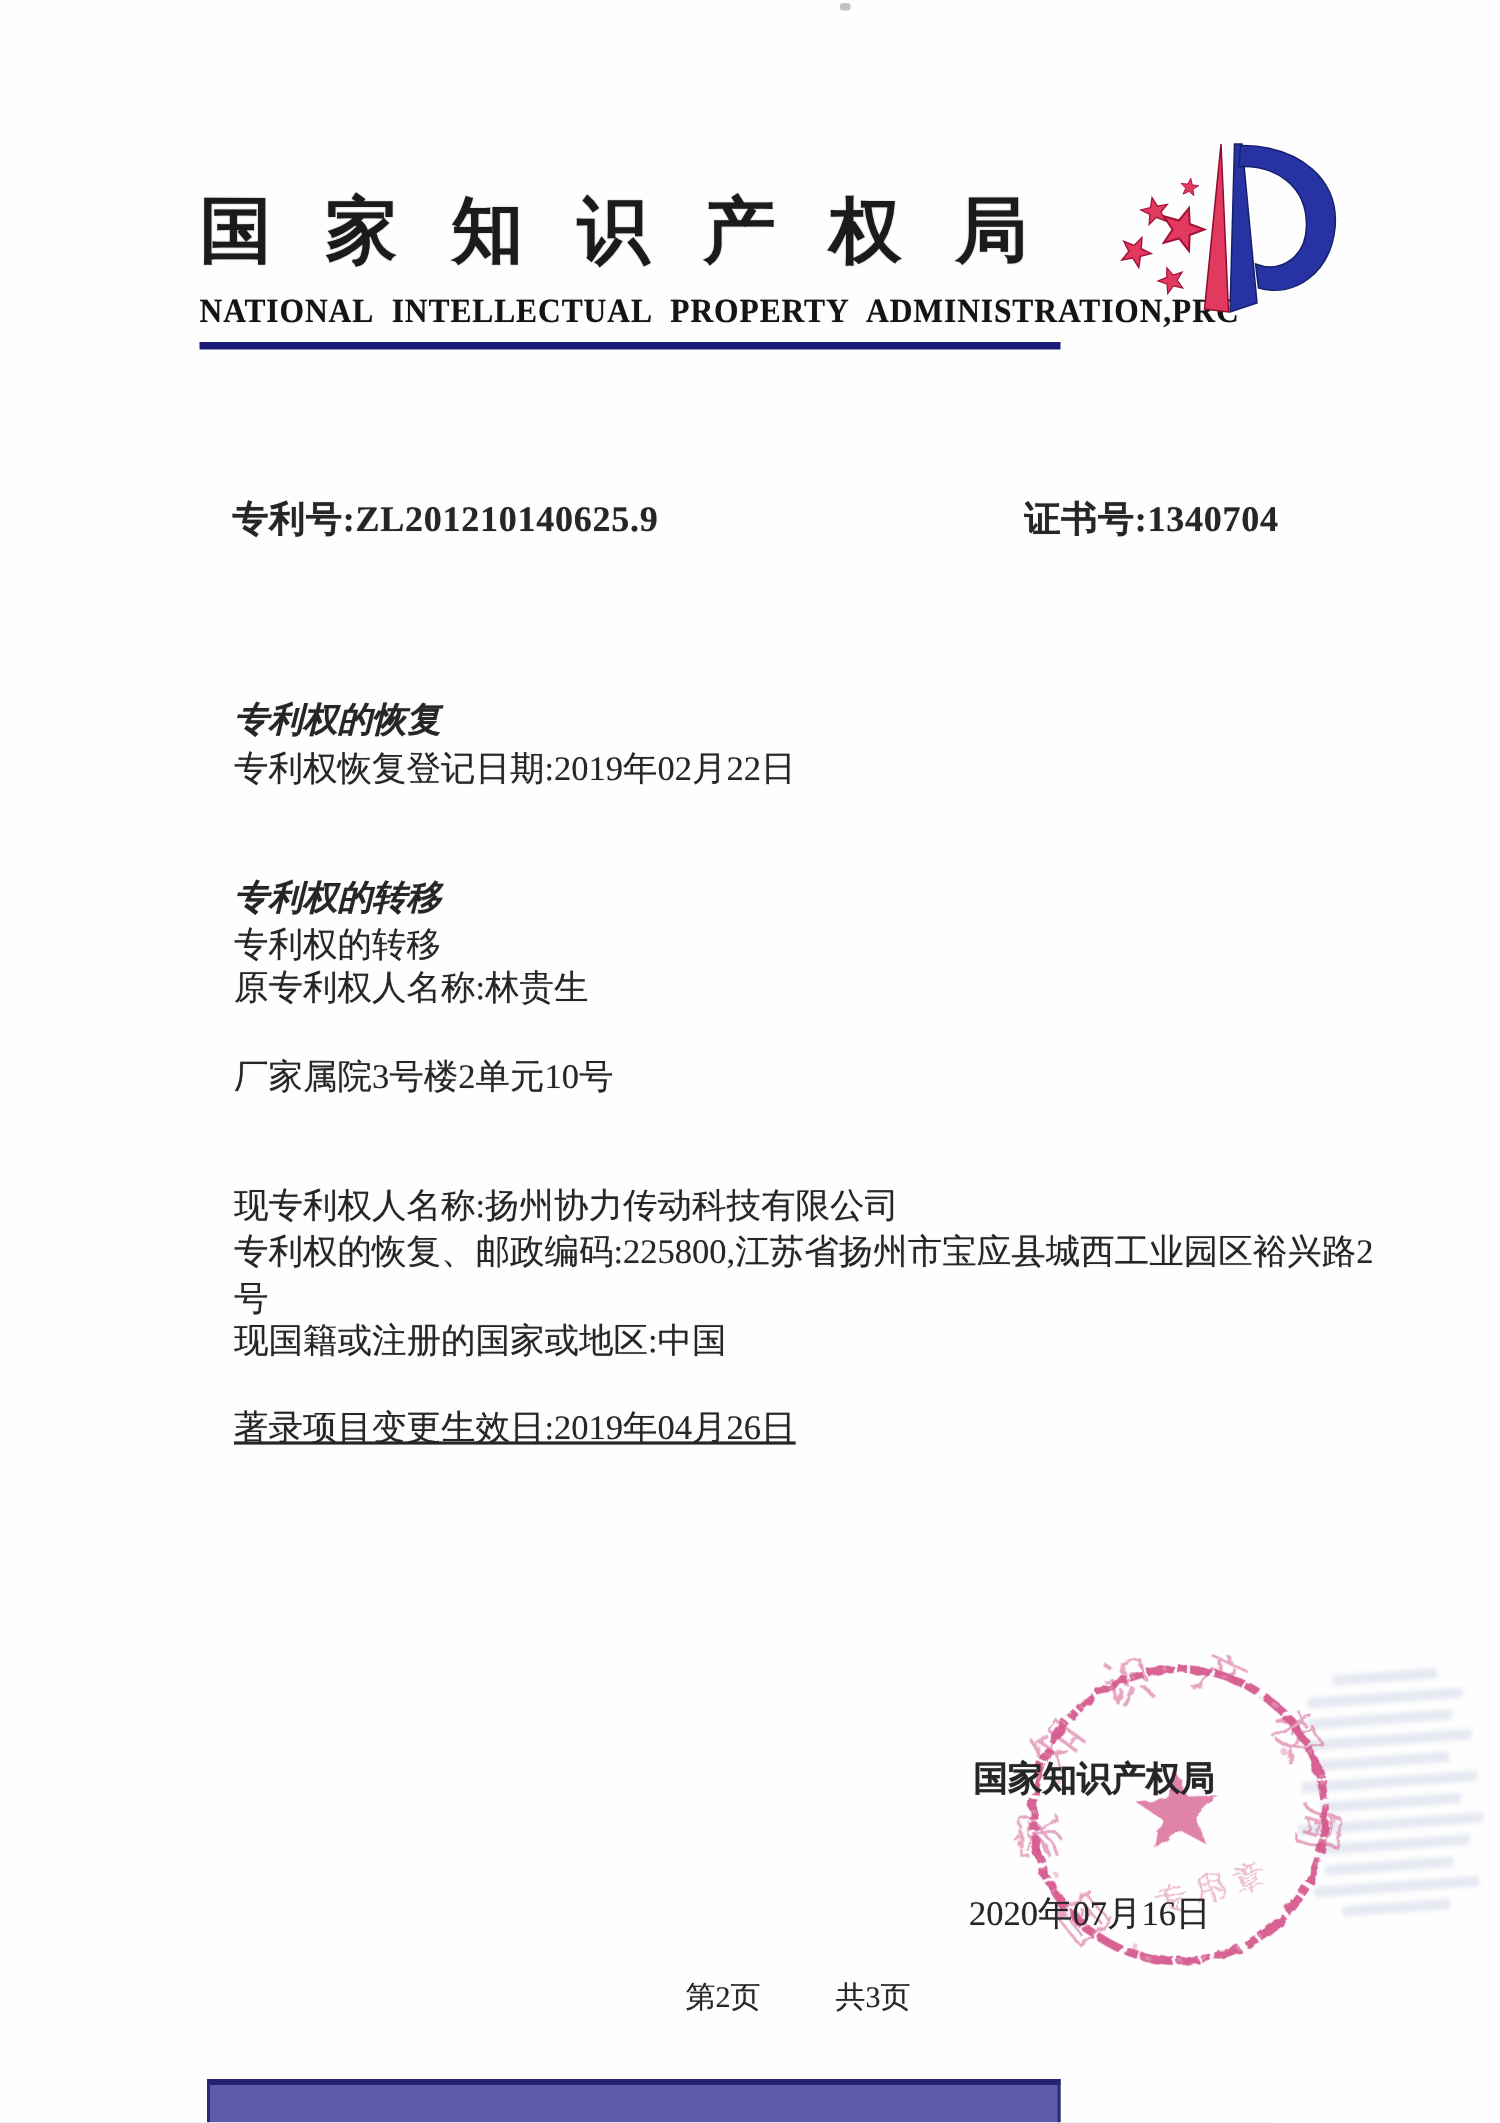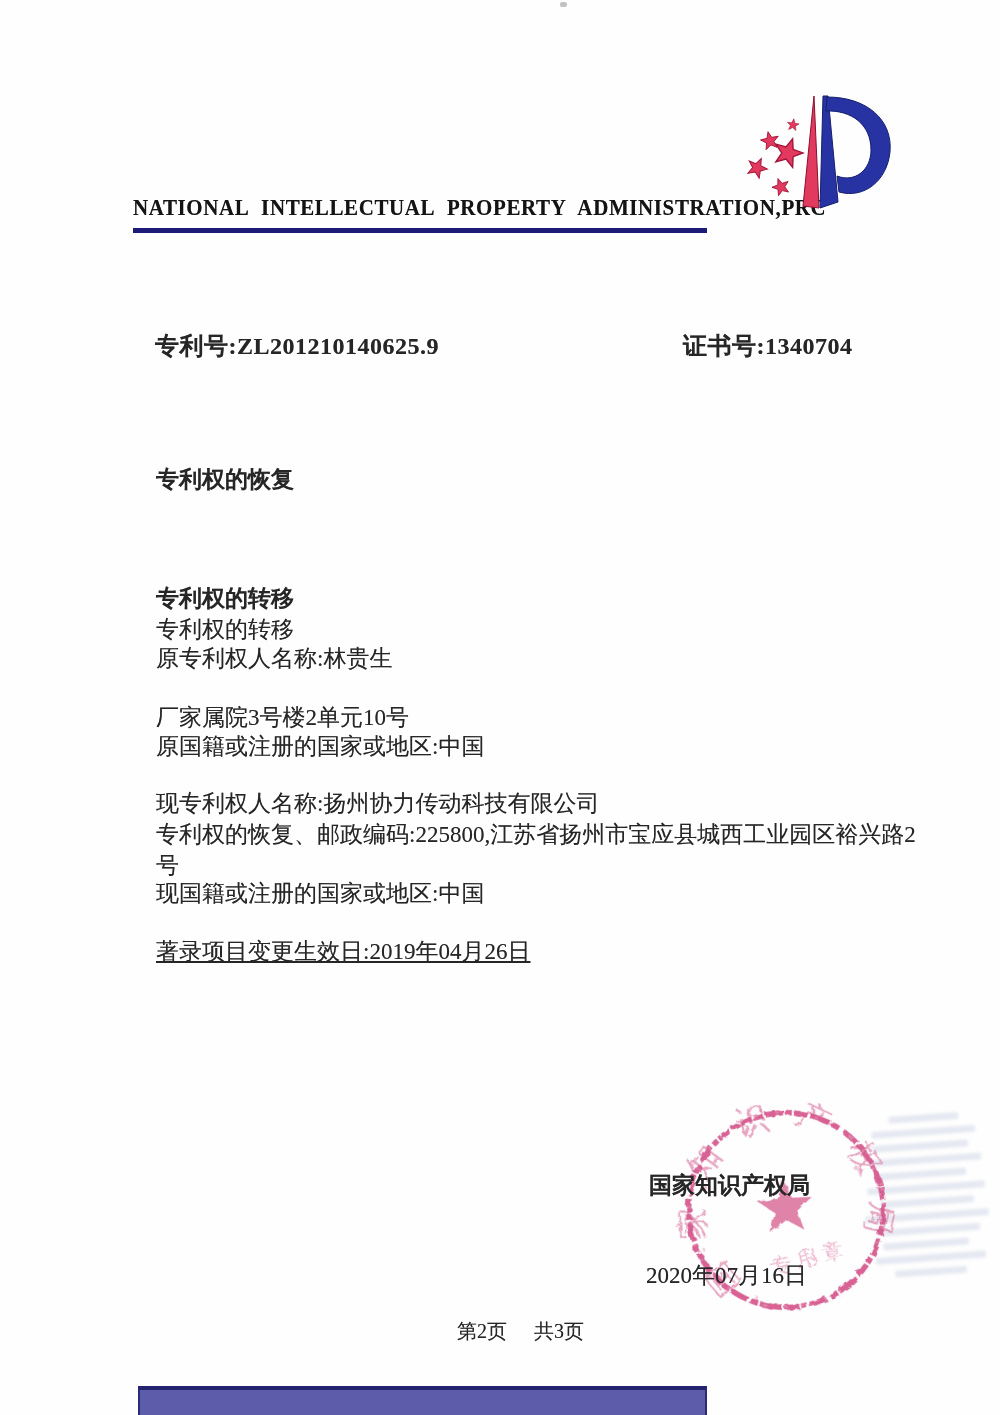--- a/index.html
+++ b/index.html
@@ -17,21 +17,21 @@
   }
   .agency-en{
     left:133px;top:194px;font-size:21px;font-weight:700;letter-spacing:.6px;
     word-spacing:7px;color:#141414;transform:scaleY(1.08);transform-origin:left top;
     text-shadow:0 0 .5px rgba(0,0,0,.5);
   }
   .header-rule{left:133px;top:228px;width:574px;height:5px;}
   .logo{left:700px;top:80px;width:220px;height:180px;}
   
   .bodyline{font-size:23px;line-height:27px;text-shadow:0 0 .6px rgba(30,30,30,.4);}
-  .bold{font-weight:700;}
+  .bold{font-weight:700;font-style:italic;}
   .numline{font-size:24px;font-weight:700;letter-spacing:.5px;text-shadow:0 0 .6px rgba(0,0,0,.45);}
   
   .sig-agency{left:649px;top:1170px;font-size:23px;font-weight:700;z-index:6;text-shadow:0 0 .6px rgba(0,0,0,.5);}
   .sig-date{left:646px;top:1260px;font-size:23px;z-index:6;text-shadow:0 0 .6px rgba(0,0,0,.45);}
   
   .seal{left:668px;top:1092px;width:236px;height:236px;z-index:5;opacity:.92;}
   
   .bleed{left:842px;top:1108px;width:152px;height:240px;z-index:1;transform:rotate(-4deg);}
   .bleed span{display:block;height:7px;margin:7px 0 0 auto;background:rgba(104,122,182,.16);
     border-radius:2px;filter:blur(1.4px);}
@@ -41,33 +41,34 @@
   .bleed span:nth-child(4){width:112px;margin-right:8px;}
   .bleed span:nth-child(5){width:88px;margin-right:24px;}
   .bleed span:nth-child(6){width:118px;margin-right:6px;}
   .bleed span:nth-child(7){width:94px;margin-right:18px;}
   .bleed span:nth-child(8){width:124px;margin-right:4px;}
   .bleed span:nth-child(9){width:102px;margin-right:14px;}
   .bleed span:nth-child(10){width:86px;margin-right:26px;}
   .bleed span:nth-child(11){width:110px;margin-right:10px;}
   .bleed span:nth-child(12){width:72px;margin-right:30px;}
   
-  .pagefoot{left:457px;top:1318px;font-size:20px;display:flex;gap:27px;text-shadow:0 0 .5px rgba(0,0,0,.4);}
+  .pagefoot{left:457px;top:1318px;font-size:20px;display:flex;gap:50px;text-shadow:0 0 .5px rgba(0,0,0,.4);}
   .bottom-bar{left:138px;top:1386px;width:569px;height:29px;
     border-top:4px solid #23236f;border-left:2px solid #2a2a77;border-right:2px solid #2a2a77;
     box-sizing:border-box;}
   .speck{left:560px;top:2px;width:7px;height:5px;background:#9a9a9a;opacity:.6;border-radius:2px;}
 </style>
 </head>
 <body>
 
 <div class="page">
 
   <div class="abs speck"></div>
 
+  <div class="abs agency-cn">国 家 知 识 产 权 局</div>
   <div class="abs agency-en">NATIONAL INTELLECTUAL PROPERTY ADMINISTRATION,PRC</div>
   <div class="abs header-rule" style="background: rgb(28, 28, 120);"></div>
 
   <svg class="abs logo" viewBox="0 0 220 180">
     <defs>
       <polygon id="star" points="0,-10 2.5,-3.4 9.5,-3.1 4,1.3 5.9,8.1 0,4.2 -5.9,8.1 -4,1.3 -9.5,-3.1 -2.5,-3.4"></polygon>
     </defs>
     <g stroke="#a31238" stroke-width="0.9" fill="#e23a5e">
       <use href="#star" transform="translate(88,73) scale(1.5) rotate(18)"></use>
       <use href="#star" transform="translate(70,61) scale(0.95) rotate(-12)"></use>
@@ -80,26 +81,26 @@
       <polygon points="123,16 120,128 138,122 128,16"></polygon>
       <path d="M 127,17 C 167,17 193,40 190,72 C 187,101 164,119 139,112 L 137,96
                C 155,103 171,90 171,70 C 171,44 151,30 126,31 Z"></path>
     </g>
   </svg>
 
   <div class="abs numline" style="left:155px;top:330px;">专利号:ZL201210140625.9</div>
   <div class="abs numline" style="left:683px;top:330px;">证书号:1340704</div>
 
   <div class="abs bodyline bold" style="left:156px;top:466px;">专利权的恢复</div>
+  <div class="abs bodyline" style="left:156px;top:499px;">专利权恢复登记日期:2019年02月22日</div>
 
   <div class="abs bodyline bold" style="left:156px;top:585px;">专利权的转移</div>
   <div class="abs bodyline" style="left:156px;top:616px;">专利权的转移</div>
   <div class="abs bodyline" style="left:156px;top:645px;">原专利权人名称:林贵生</div>
   <div class="abs bodyline" style="left:156px;top:704px;">厂家属院3号楼2单元10号</div>
-  <div class="abs bodyline" style="left:156px;top:733px;">原国籍或注册的国家或地区:中国</div>
 
   <div class="abs bodyline" style="left:156px;top:790px;">现专利权人名称:扬州协力传动科技有限公司</div>
   <div class="abs bodyline" style="left:156px;top:821px;">专利权的恢复、邮政编码:225800,江苏省扬州市宝应县城西工业园区裕兴路2</div>
   <div class="abs bodyline" style="left:156px;top:852px;">号</div>
   <div class="abs bodyline" style="left:156px;top:880px;">现国籍或注册的国家或地区:中国</div>
 
   <div class="abs bodyline" style="left:156px;top:938px;text-decoration:underline;">著录项目变更生效日:2019年04月26日</div>
 
   <div class="abs bleed">
     <span></span>

